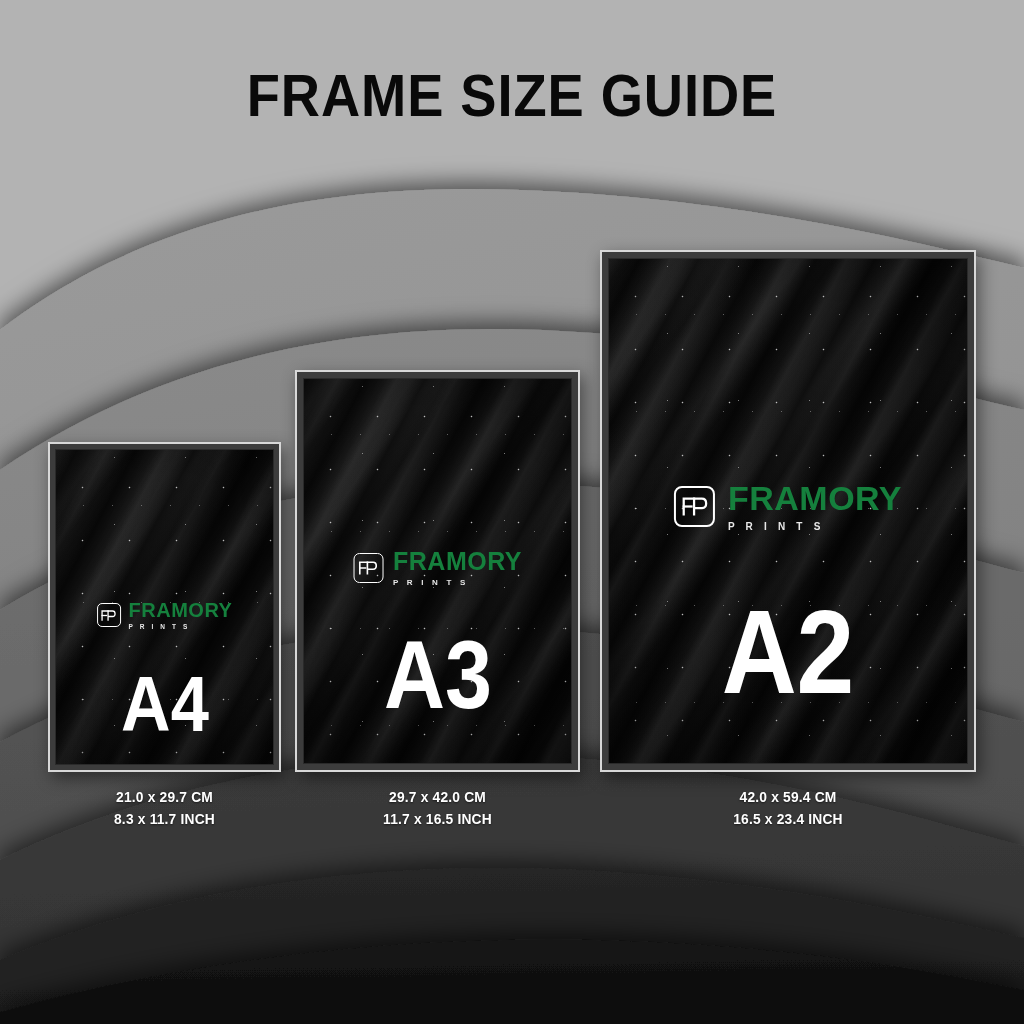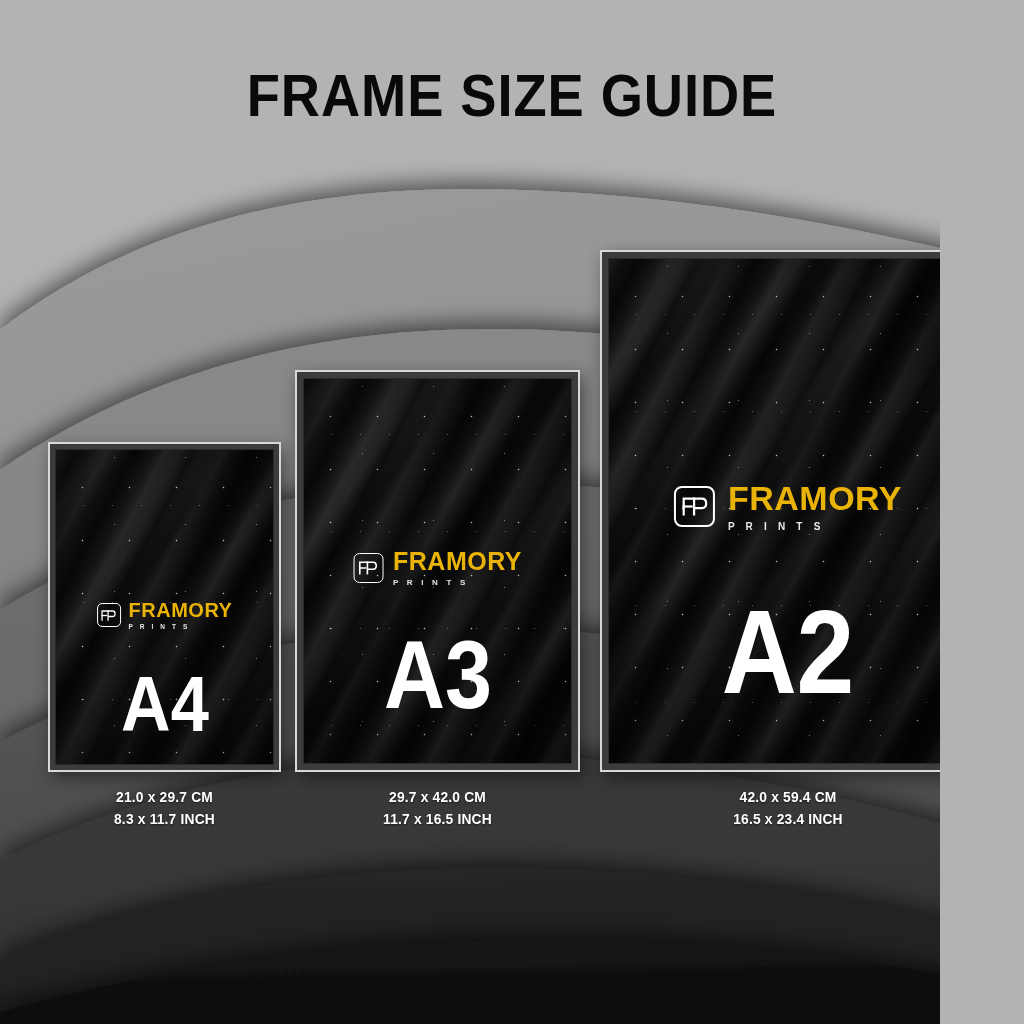--- a/index.html
+++ b/index.html
@@ -6,21 +6,21 @@
 
   html, body {
     width:1024px; height:1024px;
     background:#b3b3b3;
     font-family:"Liberation Sans", sans-serif;
     overflow:hidden;
   }
 
   #stage {
     position:relative;
-    width:940px; height:1024px;
+    width:1024px; height:1024px;
     background:#b3b3b3;
     overflow:hidden;
   }
 
   
   #bg { position:absolute; inset:0; width:1024px; height:1024px; }
 
   
   .title {
     position:absolute;
@@ -103,21 +103,21 @@
   .logo .mono {
     border:2px solid #fff;
     border-radius:6px;
     display:flex; align-items:center; justify-content:center;
     flex:0 0 auto;
   }
   .logo .mono svg { display:block; }
   .logo .words { display:flex; flex-direction:column; }
   .logo .wordmark {
     font-family:"Liberation Sans Narrow","Liberation Sans", sans-serif;
-    font-weight:bold; color:#eab308;
+    font-weight:bold; color:#15803d;
     line-height:1; letter-spacing:.5px;
   }
   .logo .subword {
     font-family:"Liberation Sans Narrow","Liberation Sans", sans-serif;
     font-weight:bold; color:#e8e8e8;
     line-height:1; text-align:left;
   }
 
   
   .sizelabel {

